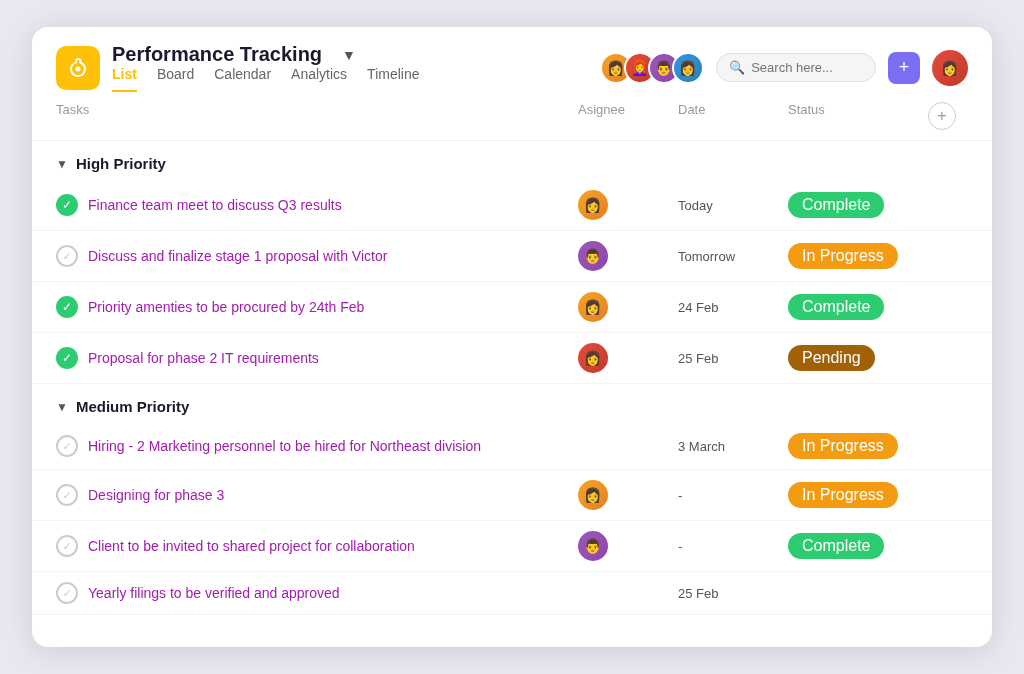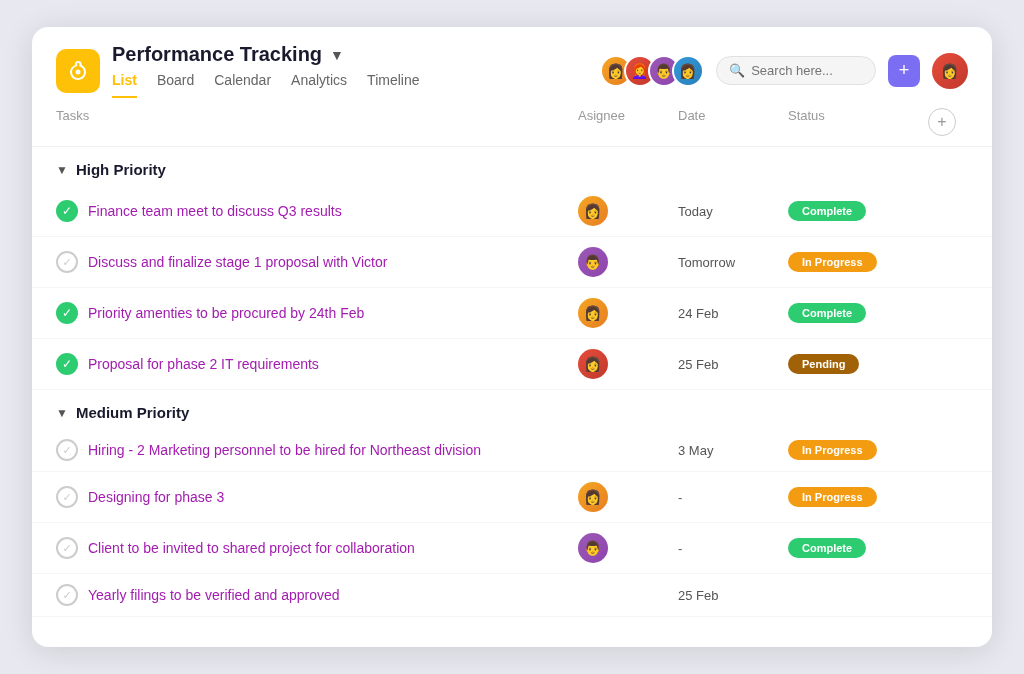--- a/index.html
+++ b/index.html
@@ -36,30 +36,30 @@
       align-items: center;
       justify-content: center;
       margin-right: 12px;
       flex-shrink: 0;
     }
     .logo-icon svg { color: white; }
     .header-title-area { flex: 1; }
     .project-title {
       display: flex;
       align-items: center;
-      gap: 8px;
+      gap: 20px;
       font-size: 20px;
       font-weight: 700;
       color: #1a1a2e;
     }
     .chevron-down { font-size: 14px; color: #555; }
     .nav-tabs {
       display: flex;
       gap: 20px;
-      margin-top: 6px;
+      margin-top: 0;
     }
     .nav-tab {
       font-size: 14px;
       color: #666;
       cursor: pointer;
       padding-bottom: 8px;
       border-bottom: 2px solid transparent;
     }
     .nav-tab.active {
       color: #FFC107;
@@ -205,22 +205,22 @@
     .date-cell {
       font-size: 13px;
       color: #555;
     }
     .status-badge {
       display: inline-flex;
       align-items: center;
       justify-content: center;
       padding: 4px 14px;
       border-radius: 20px;
-      font-size: 11px;
-      font-weight: 700;
+      font-size: 16px;
+      font-weight: 400;
       color: white;
     }
     .status-badge.complete { background: #2ecc71; }
     .status-badge.in-progress { background: #f39c12; }
     .status-badge.pending { background: #a16207; }
     .add-col-btn {
       width: 28px;
       height: 28px;
       border-radius: 50%;
       border: 1.5px solid #ccc;
@@ -384,21 +384,21 @@
       <span class="section-chevron">▼</span>
       <span>Medium Priority</span>
     </div>
 
     <div class="task-row">
       <div class="task-name-cell">
         <div class="check-icon gray">✓</div>
         <span class="task-name">Hiring - 2 Marketing personnel to be hired for Northeast division</span>
       </div>
       <div class="assignee-cell"></div>
-      <div class="date-cell">3 May</div>
+      <div class="date-cell">3 March</div>
       <div>
         <span class="status-badge in-progress">In Progress</span>
       </div>
       <div></div>
     </div>
 
     <div class="task-row">
       <div class="task-name-cell">
         <div class="check-icon gray">✓</div>
         <span class="task-name">Designing for phase 3</span>

